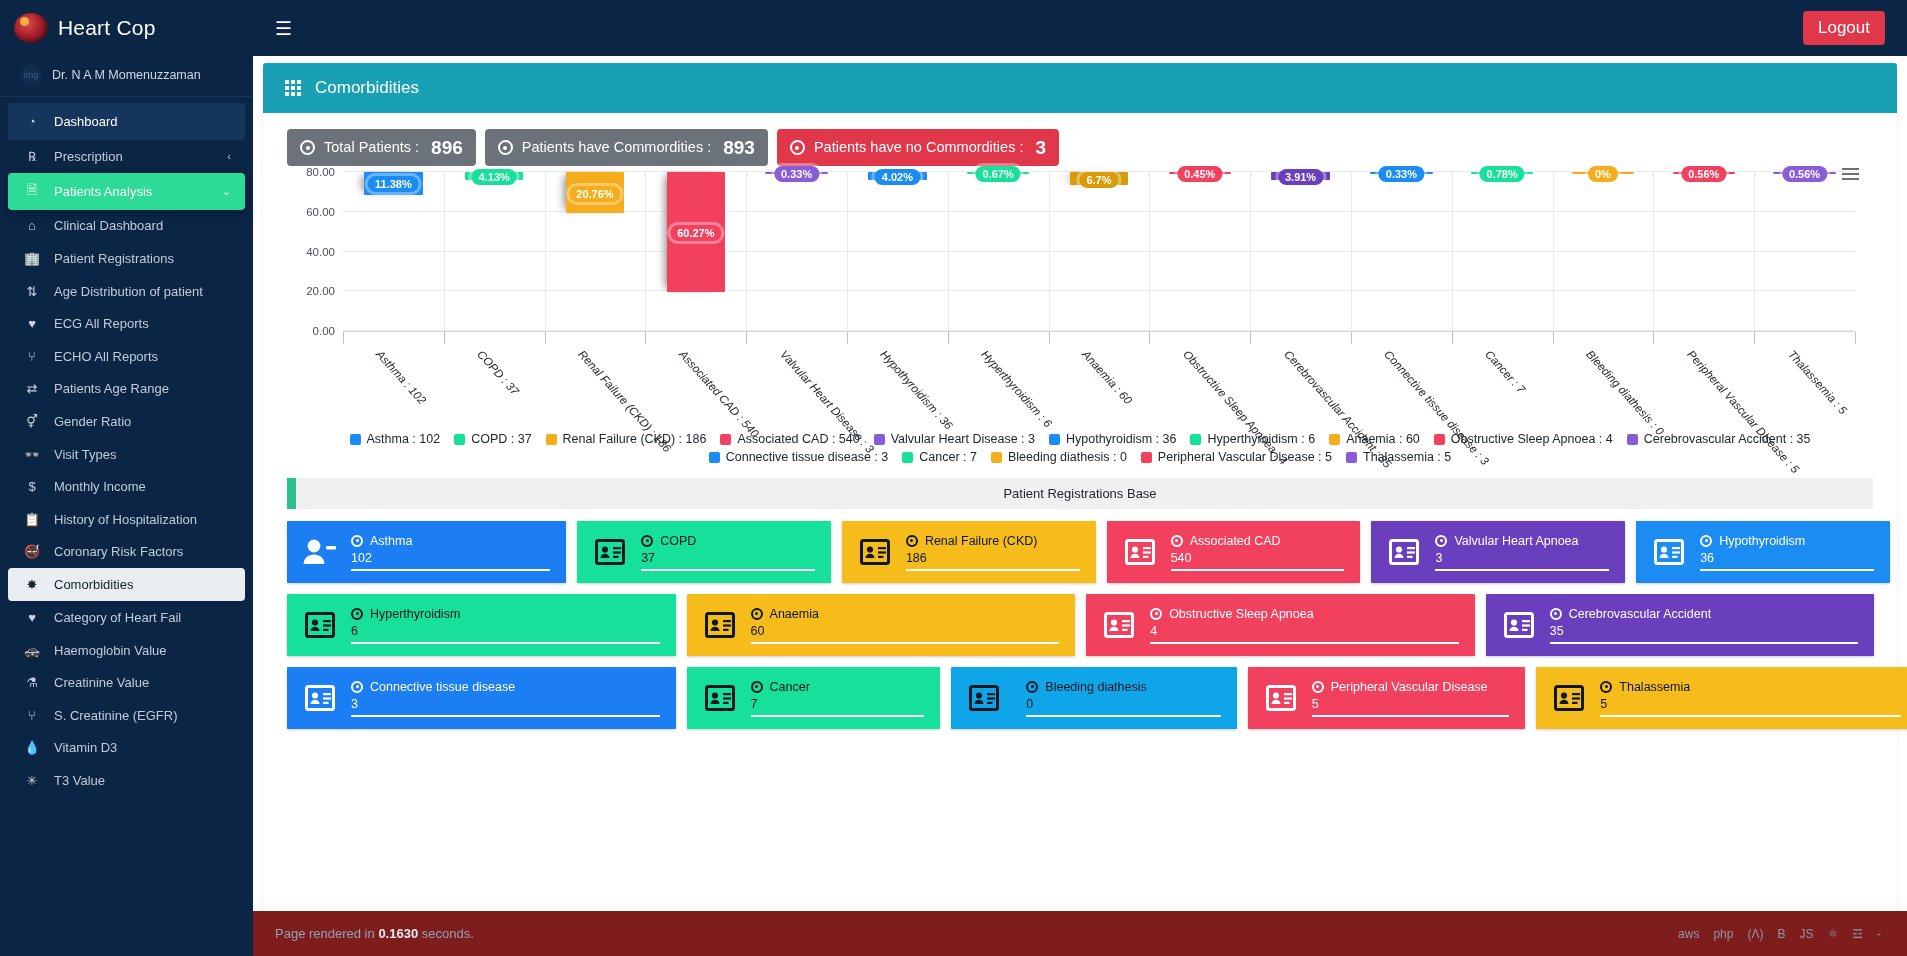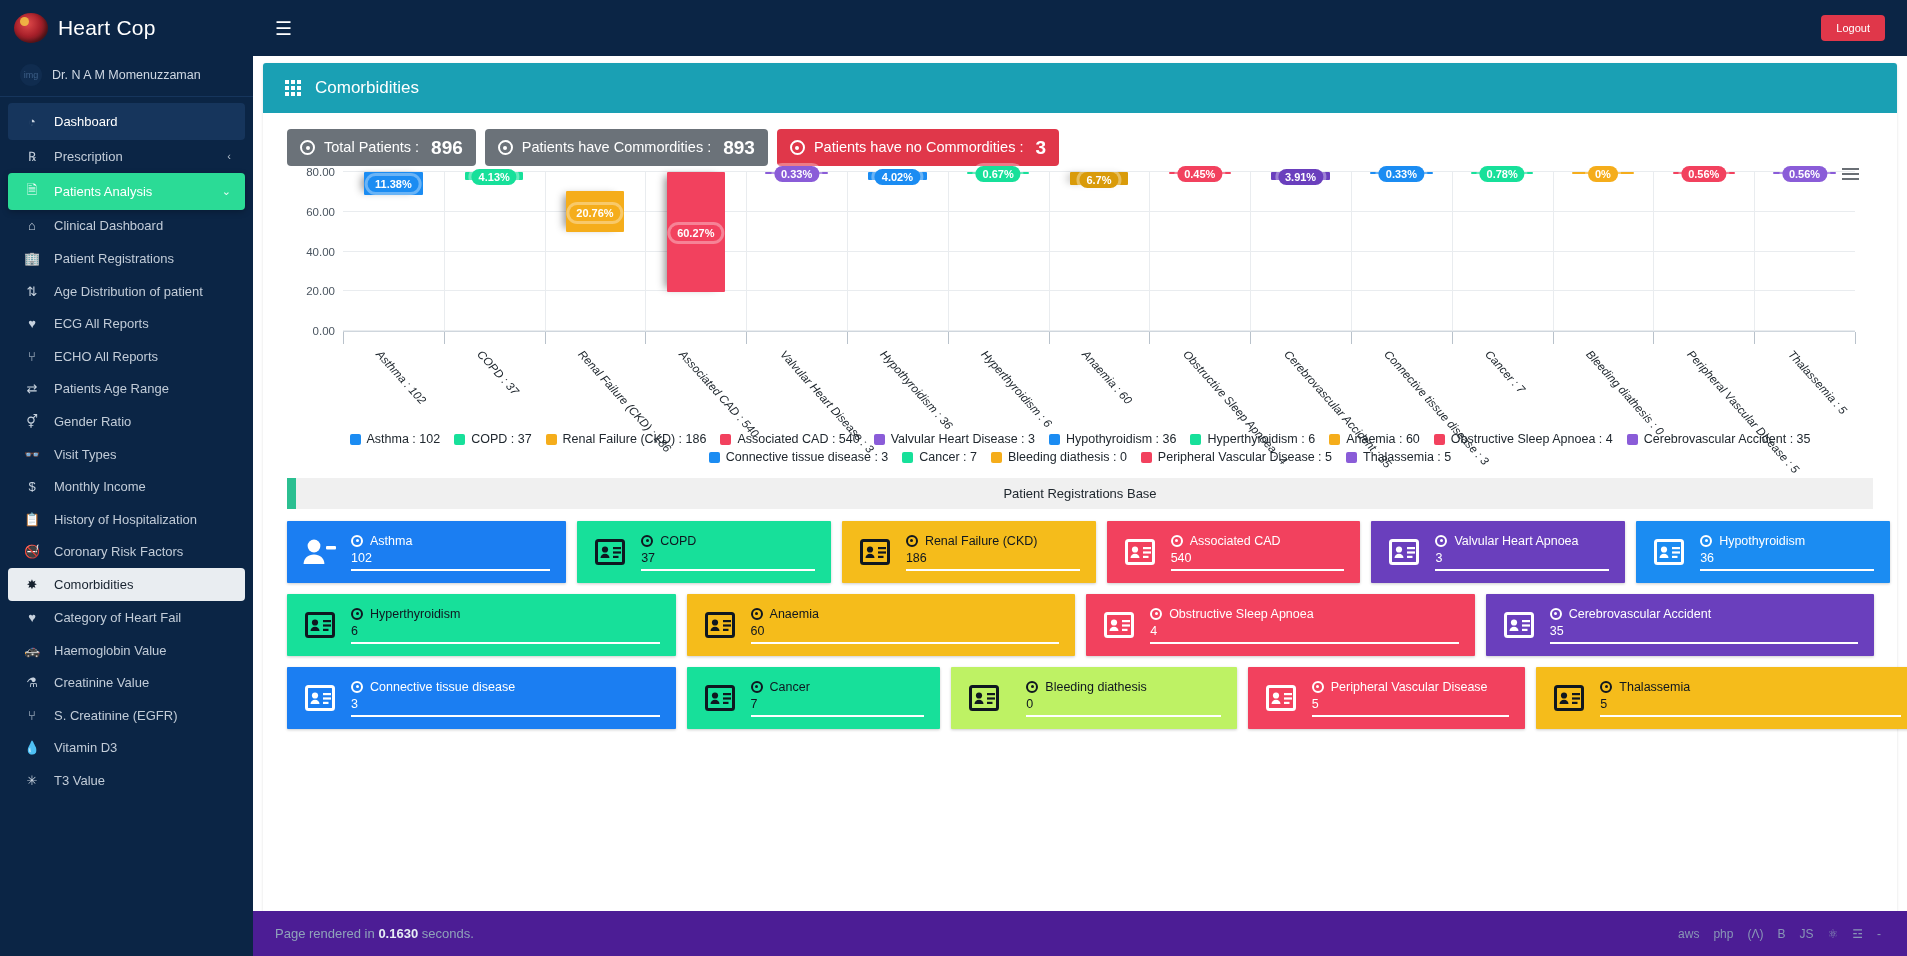--- a/index.html
+++ b/index.html
@@ -65,21 +65,21 @@
 
   
   .right { flex:1; display:flex; flex-direction:column; min-width:0; background:#ffffff;}
   .topbar{
     height:56px; background:#0b2545; display:flex; align-items:center;
     padding: 0 22px 0 22px;
   }
   .hamburger{ color:#ffffff; font-size:19px; cursor:pointer; line-height:1;}
   .logout-btn{
     margin-left:auto; background:#e0374a; color:#fff; border:none;
-    font-size:11px; padding:7px 15px; border-radius:4px; cursor:pointer;
+    font-size:17px; padding:7px 15px; border-radius:4px; cursor:pointer;
     font-family:"Liberation Sans", sans-serif;
   }
   .content{
     flex:1; padding: 7px 10px 0 10px; background:#ffffff; min-height:0;
     display:flex; flex-direction:column;
   }
   .panel{
     background:#fff; border-radius:3px 3px 0 0; flex:1; display:flex; flex-direction:column;
     box-shadow: 0 1px 3px rgba(0,0,0,.12);
   }
@@ -183,21 +183,21 @@
     display:inline-block;position:relative;flex:0 0 12px;
   }
   .eye-s:after{content:"";position:absolute;left:2.5px;top:2.5px;width:3px;height:3px;border-radius:50%;background:#fff;}
   .card.dark-ico .eye-s{ border-color:#0f1720;}
   .card.dark-ico .eye-s:after{ background:#0f1720;}
   .card.dark-ico{ color:#0f1720;justify-content:space-between; }
   .card.dark-ico .cval{ border-bottom-color:#ffffff; }
 
   
   .footer{
-    height:45px; background:#4c1d95; display:flex; align-items:center;
+    height:45px; background:#7f1d1d; display:flex; align-items:center;
     padding: 0 26px 0 22px; color:#8fa3ba; font-size:13px; flex: 0 0 45px;
   }
   .footer b{ color:#e6edf5; }
   .tech{ margin-left:auto; display:flex; align-items:center; gap:14px; color:#8fa3ba;}
   .tech .t{ font-size:12px; opacity:.9; display:flex; align-items:center; }
 </style>
 </head>
 <body>
 
 <div id="app">
@@ -382,21 +382,21 @@
                     <div class="bar" style="height: 14.225%; background: linear-gradient(90deg, rgb(27, 140, 242) 0%, rgb(27, 140, 242) 100%);">
                       <div class="bubble" style="background: rgb(27, 140, 242); bottom: calc(50% - 9px);">11.38%</div>
                     </div>
                   </div>
                   <div class="bcell">
                     <div class="bar" style="height: 5.1625%; background: linear-gradient(90deg, rgb(23, 224, 154) 0%, rgb(23, 224, 154) 100%);">
                       <div class="bubble" style="background: rgb(23, 224, 154); bottom: calc(50% - 9px);">4.13%</div>
                     </div>
                   </div>
                   <div class="bcell">
-                    <div class="bar" style="height: 25.95%; background: linear-gradient(90deg, rgb(245, 173, 27) 0%, rgb(245, 173, 27) 100%); margin-top: 19px;">
+                    <div class="bar" style="height: 25.95%; background: linear-gradient(90deg, rgb(245, 173, 27) 0%, rgb(245, 173, 27) 100%);">
                       <div class="bubble" style="background: rgb(245, 173, 27); bottom: calc(50% - 9px);">20.76%</div>
                     </div>
                   </div>
                   <div class="bcell">
                     <div class="bar" style="height: 75.3375%; background: linear-gradient(90deg, rgb(242, 65, 94) 0%, rgb(242, 65, 94) 100%);">
                       <div class="bubble" style="background: rgb(242, 65, 94); bottom: calc(50% - 9px);">60.27%</div>
                     </div>
                   </div>
                   <div class="bcell">
                     <div class="bar flat" style="height: 2px; background: rgb(138, 92, 216);">
@@ -782,21 +782,21 @@
                     </svg>
                   </span>
                   <span class="cbody">
                     <span class="ctitle">
                       <span class="eye-s"></span>
                       <span>Cancer</span>
                     </span>
                     <span class="cval">7</span>
                   </span>
                 </div>
-                <div class="card dark-ico" style="background: #bef264; flex: 0 0 18%; gap: 25px;">
+                <div class="card dark-ico" style="background: #0ea5e9; flex: 0 0 18%; gap: 25px;">
                   <span class="cico">
                     <svg width="30" height="26" viewBox="0 0 30 26">
                       <rect x="1.5" y="1.5" width="27" height="23" rx="2" fill="none" stroke="currentColor" stroke-width="3"></rect>
                       <circle cx="10" cy="10.5" r="3.1" fill="currentColor"></circle>
                       <path d="M5.5 19c0-2.6 2-4.2 4.5-4.2S14.5 16.4 14.5 19z" fill="currentColor"></path>
                       <rect x="18" y="8" width="8" height="2.2" fill="currentColor"></rect>
                       <rect x="18" y="12.4" width="8" height="2.2" fill="currentColor"></rect>
                       <rect x="18" y="16.8" width="5.5" height="2.2" fill="currentColor"></rect>
                     </svg>
                   </span>

